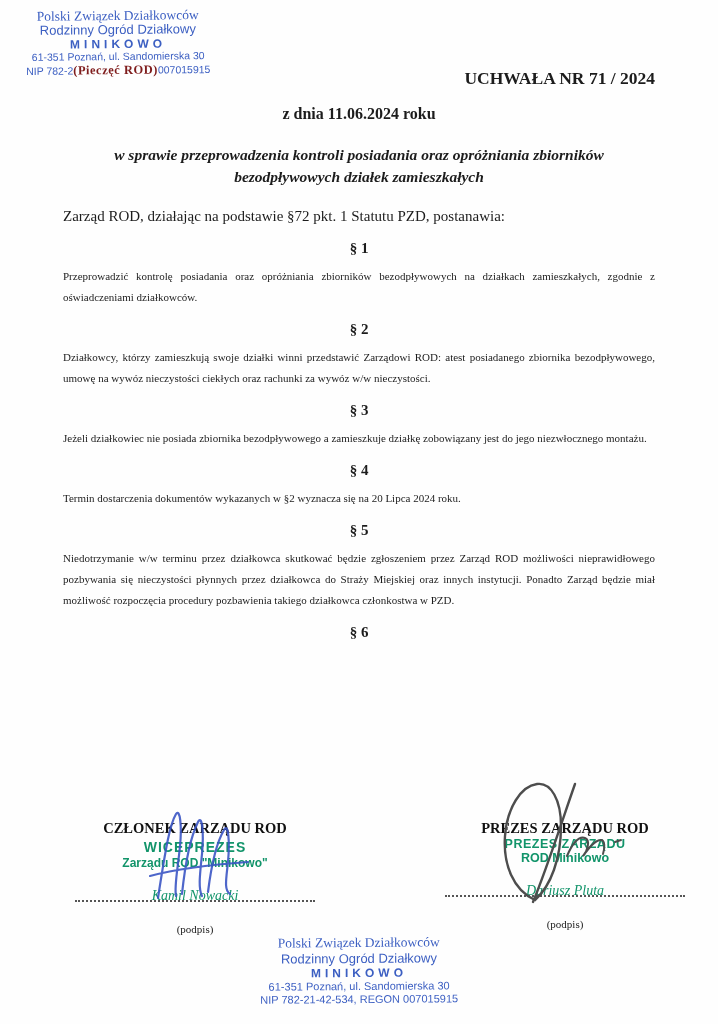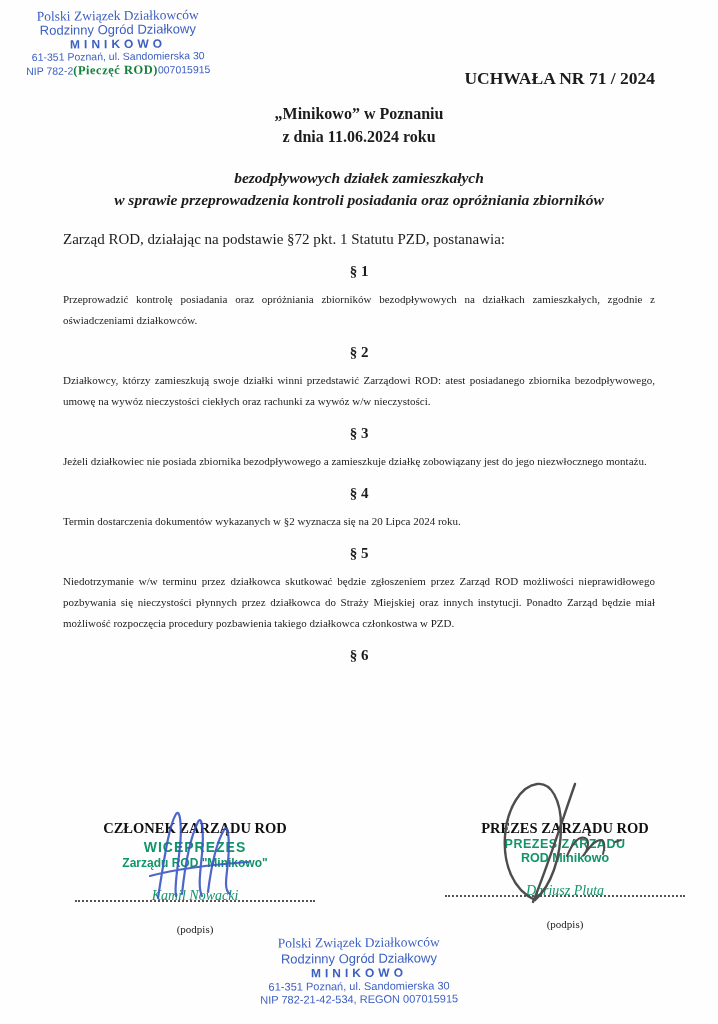--- a/index.html
+++ b/index.html
@@ -17,21 +17,21 @@
     position:absolute;left:18px;top:8px;width:200px;
     color:#3c5fc2;text-align:center;line-height:1.12;
     transform:rotate(-0.6deg);
   }
   .stamp-top .s1{font-size:13.5px;font-family:"Liberation Serif",serif;}
   .stamp-top .s2{font-size:13px;font-family:"Liberation Sans",sans-serif;}
   .stamp-top .s3{font-size:12px;font-weight:bold;letter-spacing:4px;font-family:"Liberation Sans",sans-serif;}
   .stamp-top .s4{font-size:10.5px;font-family:"Liberation Sans",sans-serif;white-space:nowrap;}
   .stamp-top .s5{font-size:10.5px;font-family:"Liberation Sans",sans-serif;white-space:nowrap;}
   .piecz{
-    color:#15803d;font-weight:bold;font-size:12.5px;
+    color:#7f1d1d;font-weight:bold;font-size:12.5px;
     font-family:"Liberation Serif",serif;letter-spacing:0.5px;
   }
   
   .content{position:absolute;left:63px;top:0;width:592px;}
   .title{margin-top:68px;text-align:right;font-weight:bold;font-size:17.5px;}
   .subtitle{margin-top:13px;text-align:center;font-weight:bold;font-size:16px;line-height:23px;}
   .subject{margin-top:19px;text-align:center;font-weight:bold;font-style:italic;font-size:15.5px;line-height:22px;}
   .intro{margin-top:20px;font-size:15px;}
   
   .sec-head{text-align:center;font-weight:bold;font-size:15px;margin:13px 0 9px 0;}
@@ -78,27 +78,26 @@
     <div class="s2">Rodzinny Ogród Działkowy</div>
     <div class="s3">MINIKOWO</div>
     <div class="s4">61-351 Poznań, ul. Sandomierska 30</div>
     <div class="s5"><span>NIP 782-2</span><span class="piecz">(Pieczęć ROD)</span><span>007015915</span></div>
   </div>
 
   <div class="content">
     <div class="title">UCHWAŁA NR 71 / 2024</div>
 
     <div class="subtitle">
-      <div>„Minikowo” w Poznaniu</div>
       <div>z dnia 11.06.2024 roku</div>
     </div>
 
     <div class="subject">
+      <div>w sprawie przeprowadzenia kontroli posiadania oraz opróżniania zbiorników</div>
       <div>bezodpływowych działek zamieszkałych</div>
-      <div>w sprawie przeprowadzenia kontroli posiadania oraz opróżniania zbiorników</div>
     </div>
 
     <p class="intro">Zarząd ROD, działając na podstawie §72 pkt. 1 Statutu PZD, postanawia:</p>
 
     <div class="sec-head">§ 1</div>
     <p class="sec-body">Przeprowadzić kontrolę posiadania oraz opróżniania zbiorników bezodpływowych na działkach zamieszkałych, zgodnie z oświadczeniami działkowców.</p>
 
     <div class="sec-head">§ 2</div>
     <p class="sec-body">Działkowcy, którzy zamieszkują swoje działki winni przedstawić Zarządowi ROD: atest posiadanego zbiornika bezodpływowego, umowę na wywóz nieczystości ciekłych oraz rachunki za wywóz w/w nieczystości.</p>
 

